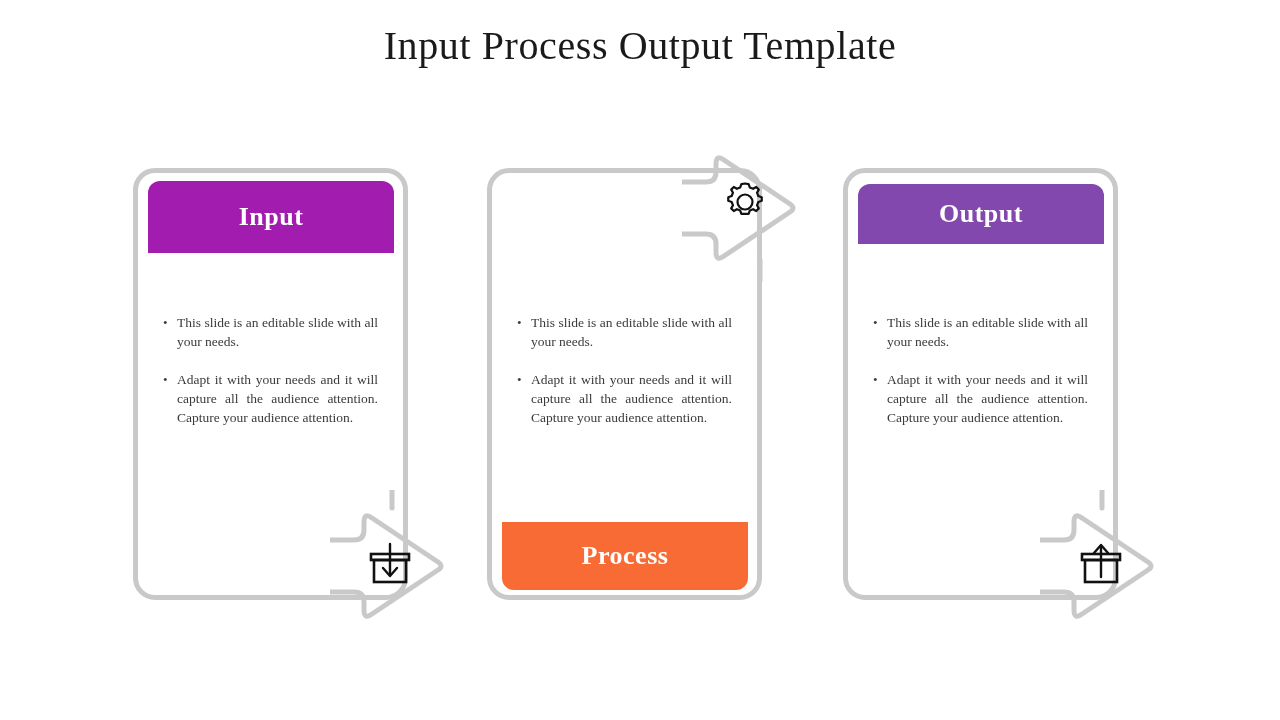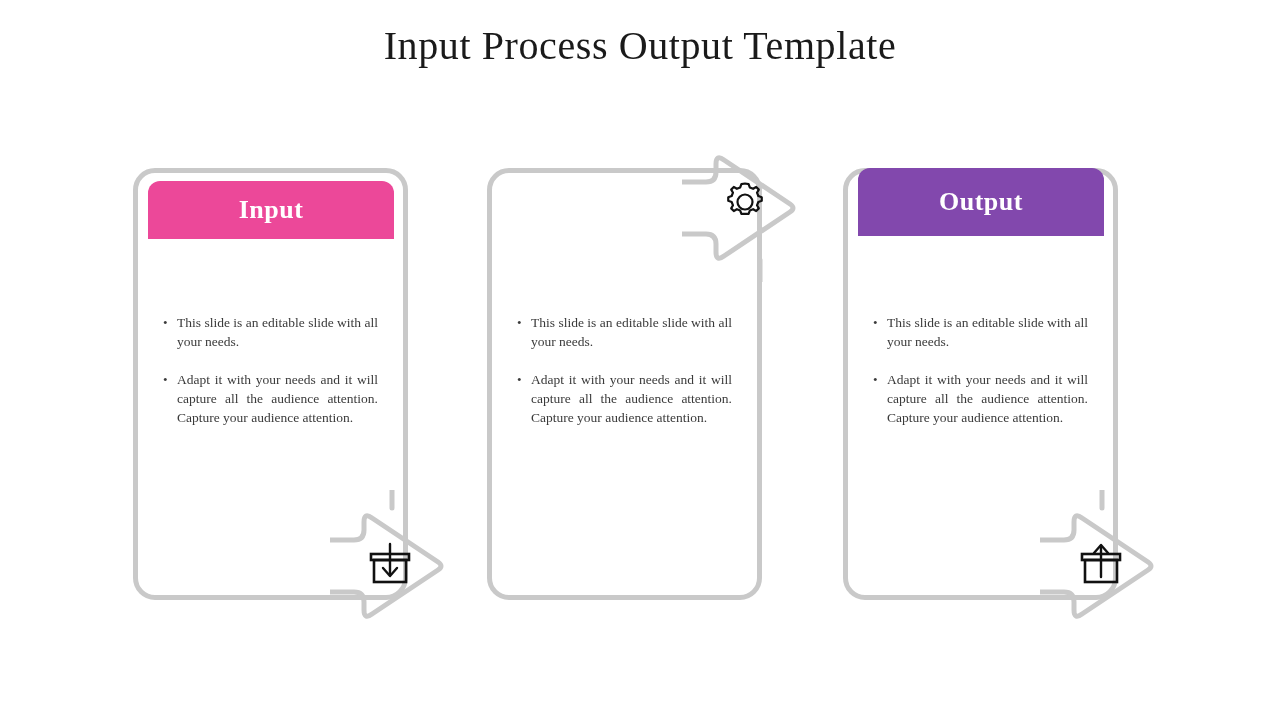--- a/index.html
+++ b/index.html
@@ -53,24 +53,24 @@
     color: #ffffff;
     font-family: "Liberation Serif", "DejaVu Serif", serif;
     font-weight: bold;
     font-size: 26px;
     letter-spacing: 0.5px;
     display: flex;
     align-items: center;
     justify-content: center;
     z-index: 4;
   }
-  #banner-input   { left: 148px; top: 181px; width: 246px; height: 58px;
-                    background: #ec4899; border-bottom-left-radius: 0;
+  #banner-input   { left: 148px; top: 181px; width: 246px; height: 72px;
+                    background: #a21caf; border-bottom-left-radius: 0;
                     border-bottom-right-radius: 0; }
-  #banner-output  { left: 858px; top: 168px; width: 246px; height: 68px;
+  #banner-output  { left: 858px; top: 184px; width: 246px; height: 60px;
                     background: #8248ad; border-bottom-left-radius: 0;
                     border-bottom-right-radius: 0; }
   #banner-process { left: 502px; top: 522px; width: 246px; height: 68px;
                     background: #f86b35; border-top-left-radius: 0;
                     border-top-right-radius: 0; }
 
   
   .body-text {
     position: absolute;
     width: 215px;
@@ -152,20 +152,21 @@
 
   <svg class="glyph-layer" id="glyph-input" viewBox="0 0 50 50">
     <rect x="9" y="20" width="32" height="22" fill="none" stroke="#111111" stroke-width="2.6"></rect>
     <rect x="6" y="14" width="38" height="6" fill="none" stroke="#111111" stroke-width="2.6"></rect>
     <line x1="25" y1="4" x2="25" y2="35" stroke="#111111" stroke-width="2.4" stroke-linecap="round"></line>
     <polyline points="18,28 25,36 32,28" fill="none" stroke="#111111" stroke-width="2.4" stroke-linecap="round" stroke-linejoin="round"></polyline>
   </svg>
 
   <div class="card" id="card-process"></div>
 
+  <div class="banner" id="banner-process">Process</div>
 
   <div class="body-text" id="body-process">
     <div class="bullet-row">
       <span class="bullet-dot">•</span>
       <span class="bullet-text">This slide is an editable slide with all your needs.</span>
     </div>
     <div class="bullet-row">
       <span class="bullet-dot">•</span>
       <span class="bullet-text">Adapt it with your needs and it will capture all the audience attention. Capture your audience attention.</span>
     </div>

